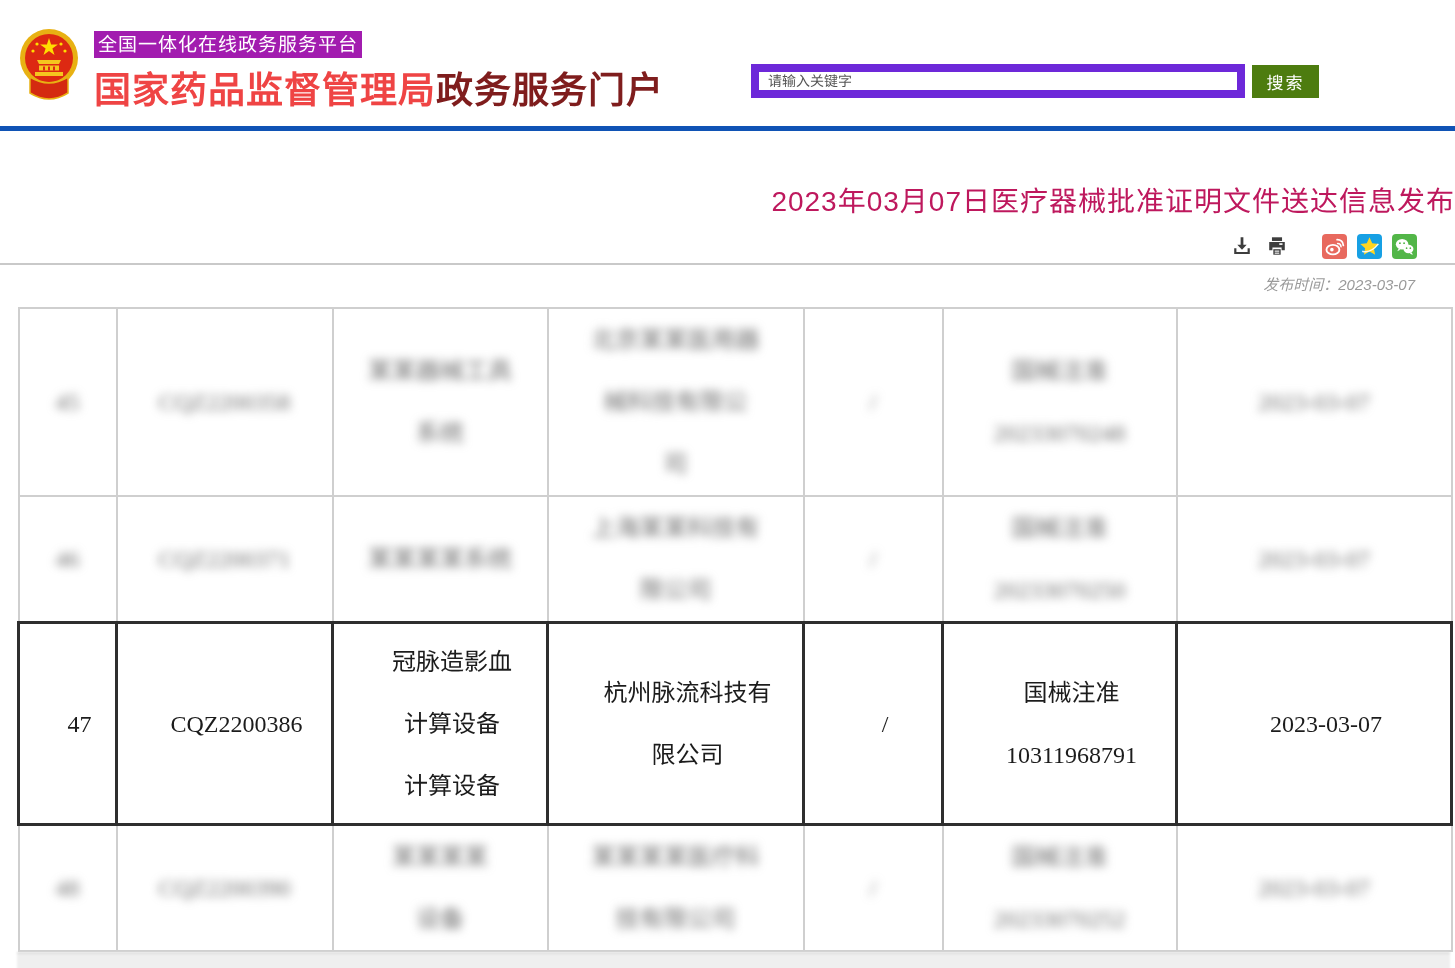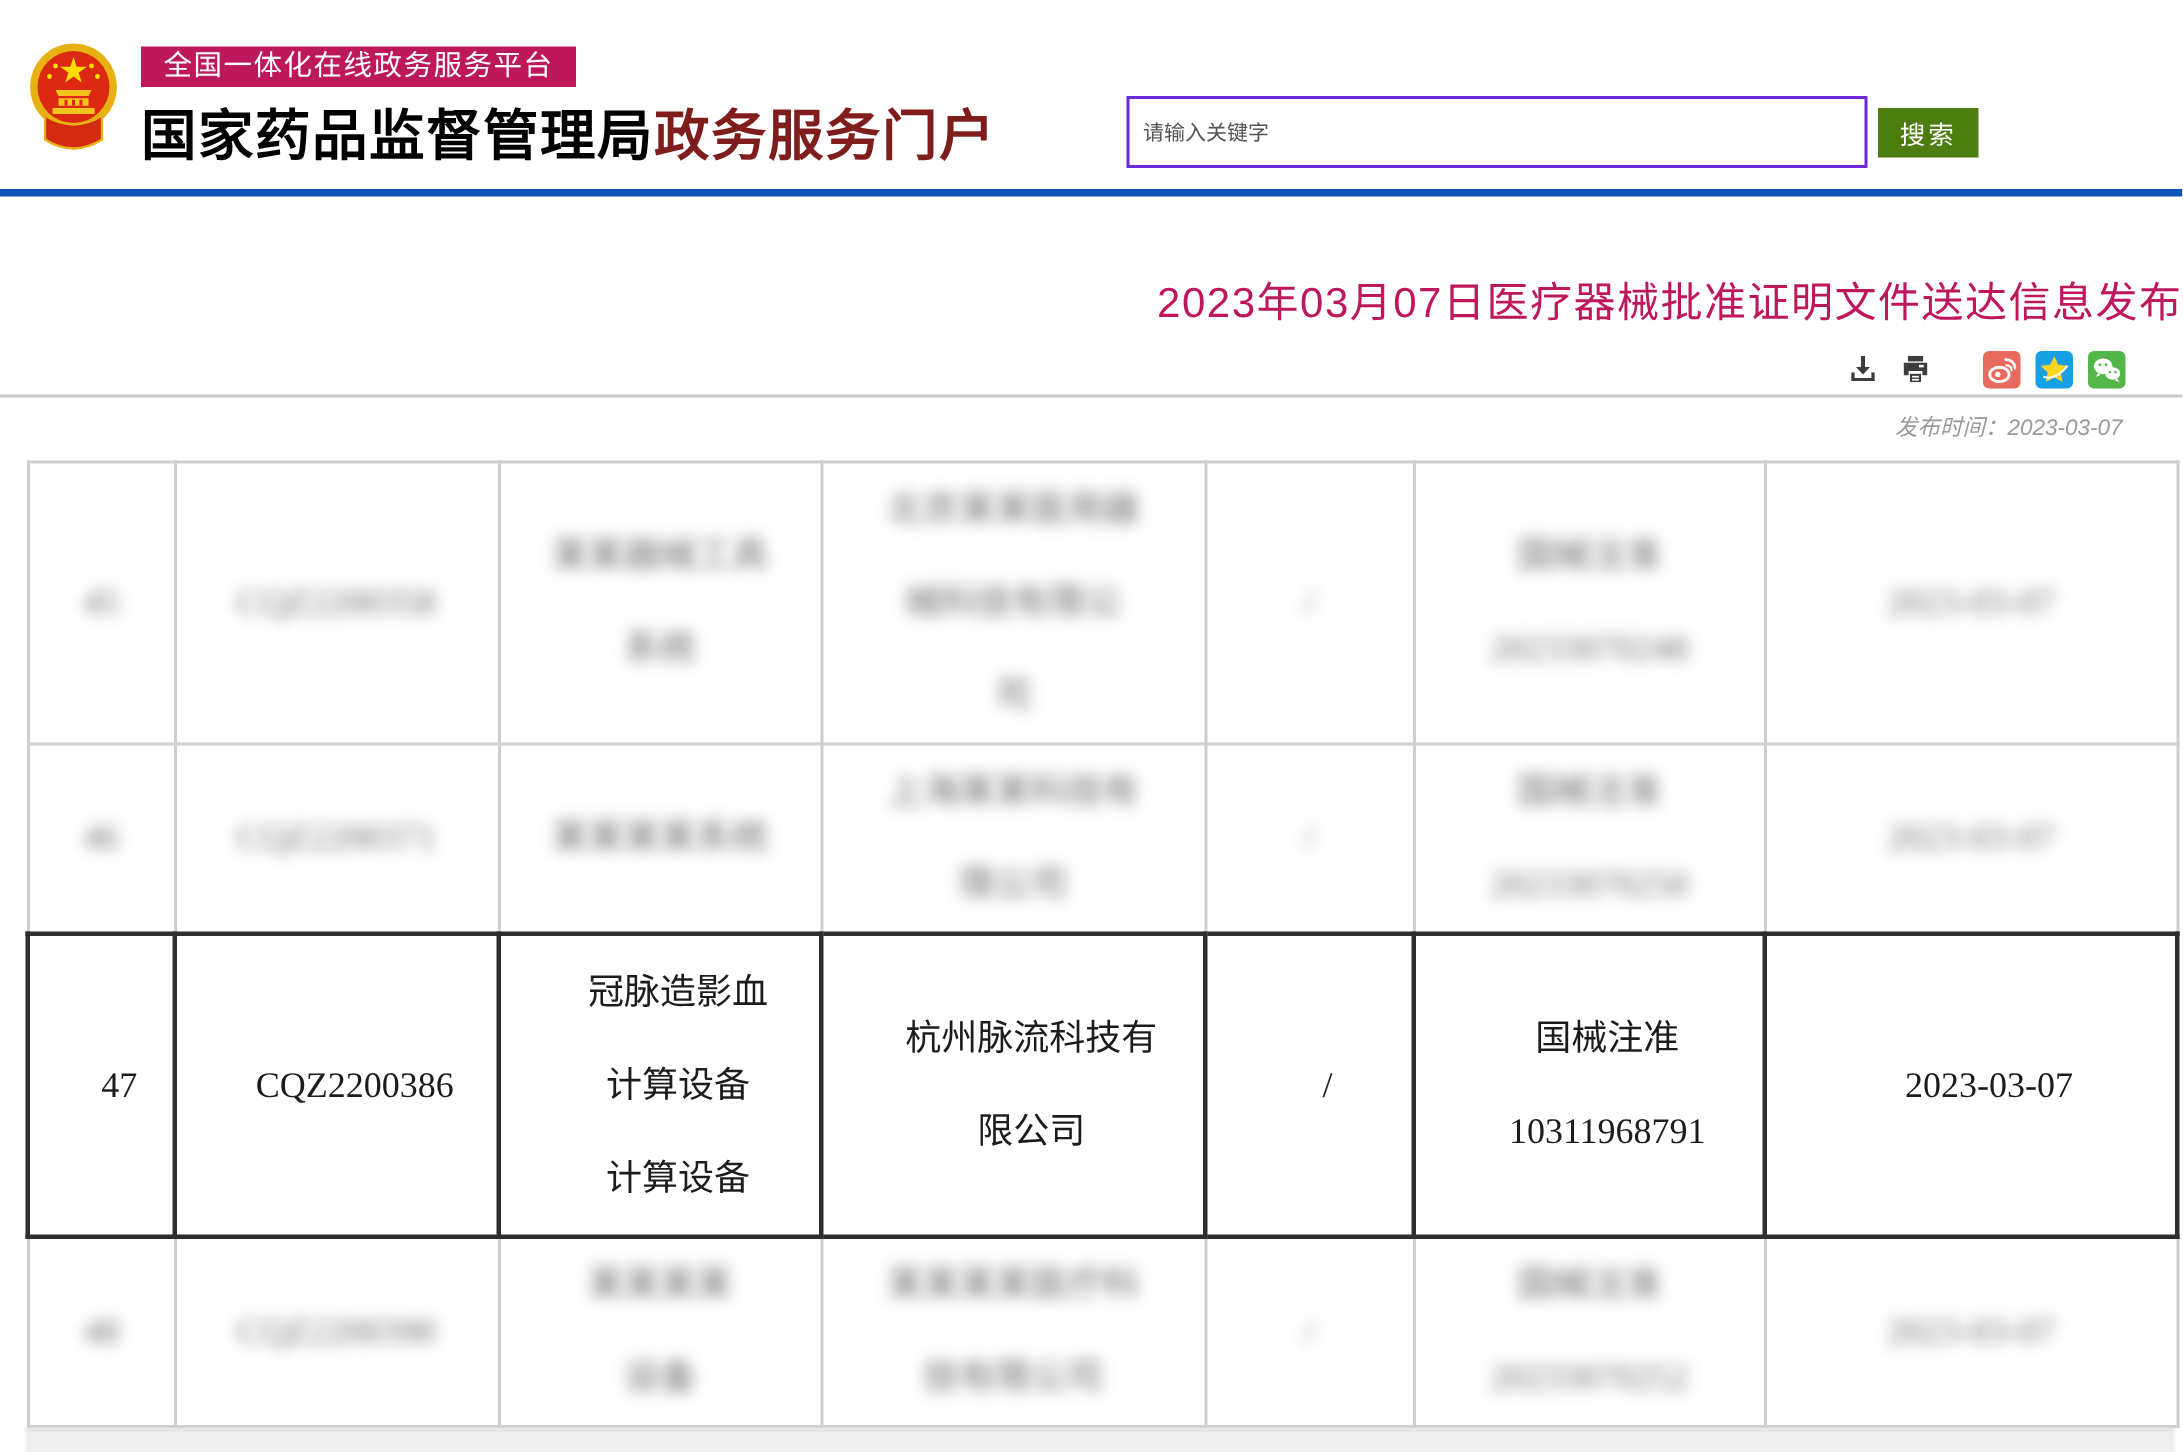--- a/index.html
+++ b/index.html
@@ -3,27 +3,27 @@
 <meta charset="utf-8">
 <style>
   * { margin:0; padding:0; box-sizing:border-box; }
   html,body { width:1455px; height:968px; overflow:hidden; background:#ffffff;
               font-family:"Liberation Sans","DejaVu Sans",sans-serif; }
 
   
   .site-header { position:relative; height:126px; background:#fff; }
   .emblem { position:absolute; left:18px; top:27px; width:62px; height:78px; cursor:pointer; }
   .brand { position:absolute; left:94px; top:31px; }
-  .platform-badge { display:inline-block; background:#be185d; color:#fff; font-size:19px;
-                    line-height:27px; padding:0 15px; letter-spacing:1px; }
+  .platform-badge { display:inline-block; background:#a21caf; color:#fff; font-size:19px;
+                    line-height:27px; padding:0 4px; letter-spacing:1px; }
   .brand-title { margin-top:2px; font-size:37px; font-weight:bold; letter-spacing:1px; white-space:nowrap; }
-  .brand-agency { color:#000000;margin-top:36px; }
+  .brand-agency { color:#ef4444;margin-top:36px; }
   .brand-portal { color:#7f1d1d; }
   .search-wrap { position:absolute; left:751px; top:64px; display:flex; align-items:center; }
-  .search-input { width:494px; height:48px; border:2px solid #6d28d9; font-size:14px;
+  .search-input { width:494px; height:34px; border:8px solid #6d28d9; font-size:14px;
                   padding:0 9px; color:#333; outline:none; }
   .search-input::placeholder { color:#555; }
   .search-btn { margin-left:7px; width:67px; height:33px; background:#4d7c0f; color:#fff;
                 border:none; font-size:17px; cursor:pointer; letter-spacing:2px; }
   .blue-divider { height:5px; background:#1053B5; }
 
   
   .article-title { margin-top:48px; height:30px; text-align:right; font-size:28px;
                    font-weight:500; color:#be185d; letter-spacing:1px; }
   .toolbar { margin-top:24px; height:26px; display:flex; justify-content:flex-end;

